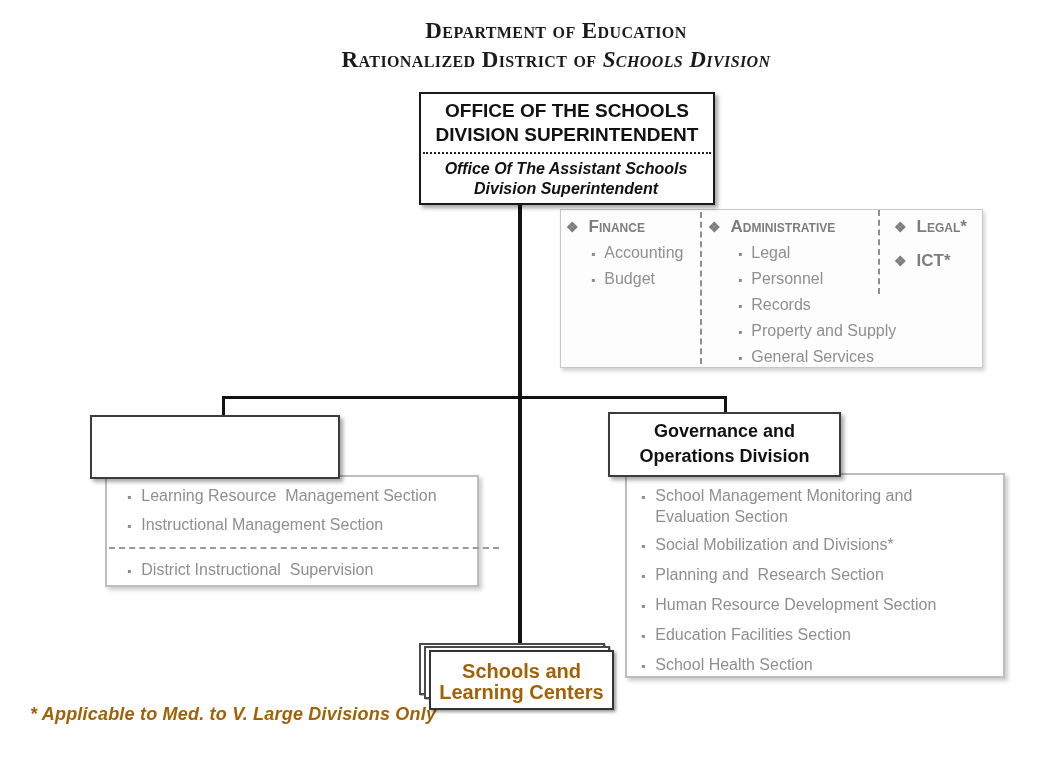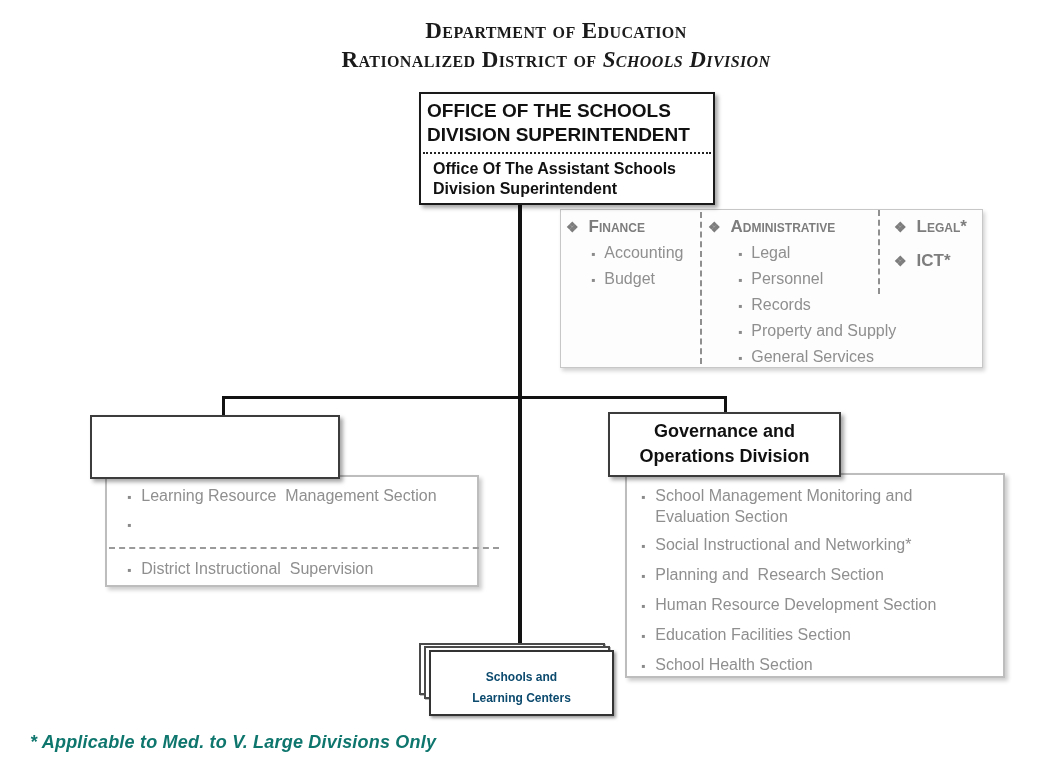--- a/index.html
+++ b/index.html
@@ -16,24 +16,24 @@
   
   .line{position:absolute;background:#121212;}
   .v-main{left:518px;top:204px;width:4px;height:448px;}
   .h-branch{left:222px;top:396px;width:505px;height:3px;}
   .stub-left{left:222px;top:396px;width:3px;height:21px;}
   .stub-right{left:724px;top:396px;width:3px;height:19px;}
 
   
   .top-box{position:absolute;left:419px;top:92px;width:292px;height:109px;background:#fff;
            border:2px solid #1a1a1a;box-shadow:3px 3px 4px rgba(0,0,0,.35);z-index:3;
-           color:#111;}
+           text-align:center;color:#111;}
   .top-box .primary{font-size:19px;font-weight:bold;line-height:24px;padding:5px 6px 3px 6px;}
   .top-box .dotted-divider{border-top:2px dotted #222;margin:2px 2px 0 2px;height:0;}
-  .top-box .secondary{font-size:16px;font-weight:bold;line-height:20px;padding:5px 14px 0 12px;}
+  .top-box .secondary{font-size:16px;font-weight:bold;line-height:20px;padding:5px 14px 0 12px;font-style:italic;}
 
   
   .services-panel{position:absolute;left:560px;top:209px;width:421px;height:157px;
                   background:#fdfdfd;border:1px solid #c7c7c7;
                   box-shadow:2px 3px 4px rgba(0,0,0,.18);z-index:1;display:flex;}
   .svc-col{position:relative;box-sizing:border-box;padding-top:7px;overflow:visible;}
   .svc-col.c1{width:139px;padding-left:5px;}
   .svc-col.c2{width:178px;padding-left:8px;}
   .svc-col.c3{width:104px;padding-left:16px;}
   .svc-divider1{position:absolute;left:139px;top:2px;height:152px;border-left:2px dashed #8f8f8f;}
@@ -68,26 +68,26 @@
   .governance-panel .p-item .ptxt{max-width:332px;}
   .curriculum-panel .p-item .ptxt{white-space:pre;}
   .dashed-sep{position:absolute;left:2px;top:70px;width:390px;border-top:2px dashed #9a9a9a;height:0;}
   .district-item{margin-top:24px;}
 
   
   .stack-layer{position:absolute;background:#fff;border:2px solid #4a4a4a;z-index:4;}
   .stack-back{left:419px;top:643px;width:182px;height:48px;box-shadow:1px 1px 0 #bbb;}
   .stack-mid{left:424px;top:646px;width:182px;height:49px;box-shadow:1px 1px 0 #bbb;z-index:5;}
   .stack-front{left:429px;top:650px;width:181px;height:47px;z-index:6;border-color:#333;
-               box-shadow:2px 2px 3px rgba(0,0,0,.4);text-align:center;color:#0c4a6e;
-               font-size:12px;font-weight:bold;line-height:21px;padding-top:15px;}
-
-  
-  .footnote{position:absolute;left:30px;top:704px;color:#0f766e;
-            font-size:18px;font-weight:bold;font-style:italic;letter-spacing:.2px;margin-top:28px;}
+               box-shadow:2px 2px 3px rgba(0,0,0,.4);text-align:center;color:#a16207;
+               font-size:20px;font-weight:bold;line-height:21px;padding-top:9px;}
+
+  
+  .footnote{position:absolute;left:30px;top:704px;color:#a16207;
+            font-size:18px;font-weight:bold;font-style:italic;letter-spacing:.2px;}
 </style>
 </head>
 <body>
 
 <div id="canvas">
 
   <div class="title-block">
     <div>Department of Education</div>
     <div>
       <span>Rationalized District of</span>
@@ -167,41 +167,42 @@
   <div class="division-box curriculum-box">
   </div>
 
   <div class="panel curriculum-panel">
     <div class="p-item">
       <span class="sq">▪</span>
       <span class="ptxt">Learning Resource  Management Section</span>
     </div>
     <div class="p-item">
       <span class="sq">▪</span>
+      <span class="ptxt">Instructional Management Section</span>
     </div>
     <div class="dashed-sep"></div>
     <div class="p-item district-item">
       <span class="sq">▪</span>
       <span class="ptxt">District Instructional  Supervision</span>
     </div>
   </div>
 
   <div class="division-box governance-box">
     <div>Governance and</div>
     <div>Operations Division</div>
   </div>
 
   <div class="panel governance-panel">
     <div class="p-item">
       <span class="sq">▪</span>
       <span class="ptxt">School Management Monitoring and Evaluation Section</span>
     </div>
     <div class="p-item">
       <span class="sq">▪</span>
-      <span class="ptxt">Social Instructional and Networking*</span>
+      <span class="ptxt">Social Mobilization and Divisions*</span>
     </div>
     <div class="p-item">
       <span class="sq">▪</span>
       <span class="ptxt">Planning and  Research Section</span>
     </div>
     <div class="p-item">
       <span class="sq">▪</span>
       <span class="ptxt">Human Resource Development Section</span>
     </div>
     <div class="p-item">

